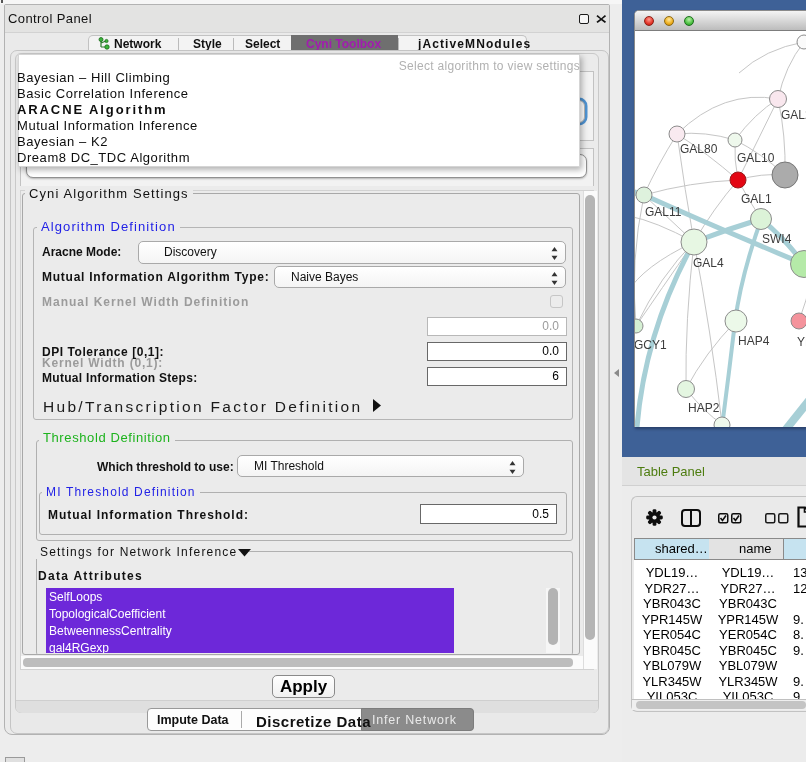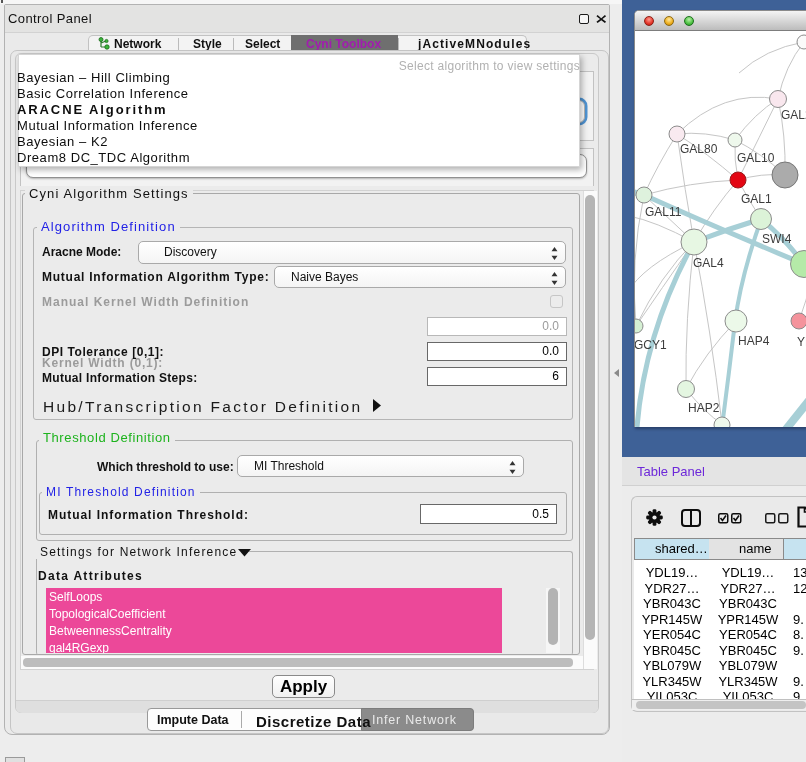--- a/index.html
+++ b/index.html
@@ -116,21 +116,21 @@
 <div class="lbl" style="left:48px;top:508px;letter-spacing:0.95px;">Mutual Information Threshold:</div>
 <div class="field" style="left:420px;top:504px;width:137px;height:20px;border:1px solid #686868;line-height:18px;">0.5</div>
 
 <div class="grp" style="left:36px;top:551px;width:537px;height:104px;border-color:#b0b0b0;border-bottom:none;"></div>
 <div class="gtit" style="left:36px;top:545px;font-size:12px;letter-spacing:1.2px;">Settings for Network Inference</div>
 <svg class="abs" style="left:238px;top:548px;" width="13" height="9" viewBox="0 0 13 9">
     <path d="M0 1 L13 1 L6.5 8.5 Z" fill="#111"></path>
   </svg>
 <div class="lbl" style="left:38px;top:569px;letter-spacing:1.3px;">Data Attributes</div>
 
-<div class="abs" style="left:46px;top:588px;width:456px;height:65px;background:#ec4899;overflow:hidden;">
+<div class="abs" style="left:46px;top:588px;width:408px;height:65px;background:#6d28d9;overflow:hidden;">
   <div style="position:absolute;left:3px;top:1px;font-size:12px;color:#fff;line-height:17px;">SelfLoops<br>TopologicalCoefficient<br>BetweennessCentrality<br>gal4RGexp</div>
 </div>
 <div class="abs" style="left:546px;top:588px;width:14px;height:65px;background:#f6f6f6;"></div>
 <div class="abs" style="left:548px;top:588px;width:10px;height:57px;background:#b3b3b3;border-radius:5px;"></div>
 
 <div class="abs" style="left:272px;top:675px;width:63px;height:23px;background:linear-gradient(#ffffff,#f0f0f0);border:1px solid #8a8a8a;border-radius:5px;text-align:center;font-size:17px;font-weight:bold;line-height:21px;">Apply</div>
 
 <div class="abs" style="left:16px;top:700px;width:582px;height:13px;background:#dfdfdf;border-top:1px solid #cfcfcf;border-radius:0 0 6px 6px;"></div>
 <div class="abs" style="left:147px;top:708px;width:327px;height:23px;background:#fdfdfd;border:1px solid #999;border-radius:4px;"></div>
 <div class="abs" style="left:241px;top:711px;width:1px;height:17px;background:#aaa;"></div>
@@ -219,21 +219,21 @@
     <text x="58" y="236">GAL4</text>
     <text x="103" y="314">HAP4</text>
     <text x="162" y="315">YM</text>
     <text x="-1" y="318">GCY1</text>
     <text x="53" y="381">HAP2</text>
   </g>
 </svg>
 </div>
 
 <div class="abs" style="left:622px;top:457px;width:184px;height:29px;background:#e4e4e4;border-bottom:1px solid #d0d0d0;"></div>
-<div class="abs" style="left:637px;top:464px;font-size:13px;color:#6d28d9;">Table Panel</div>
+<div class="abs" style="left:637px;top:464px;font-size:13px;color:#4d7c0f;">Table Panel</div>
 <div class="abs" style="left:622px;top:486px;width:184px;height:276px;background:#ececec;"></div>
 
 <div class="abs" style="left:631px;top:496px;width:180px;height:216px;background:#eaeaea;border:1px solid #c2c2c2;border-radius:6px 0 0 6px;border-right:none;"></div>
 
 <svg class="abs" style="left:646px;top:509px;" width="17" height="17" viewBox="0 0 17 17">
   <g fill="#0d0d0d">
     <circle cx="8.5" cy="8.5" r="5.6"></circle>
     <g>
       <rect x="6.6" y="0.2" width="3.8" height="16.6" rx="1.4"></rect>
       <rect x="0.2" y="6.6" width="16.6" height="3.8" ry="1.4"></rect>

